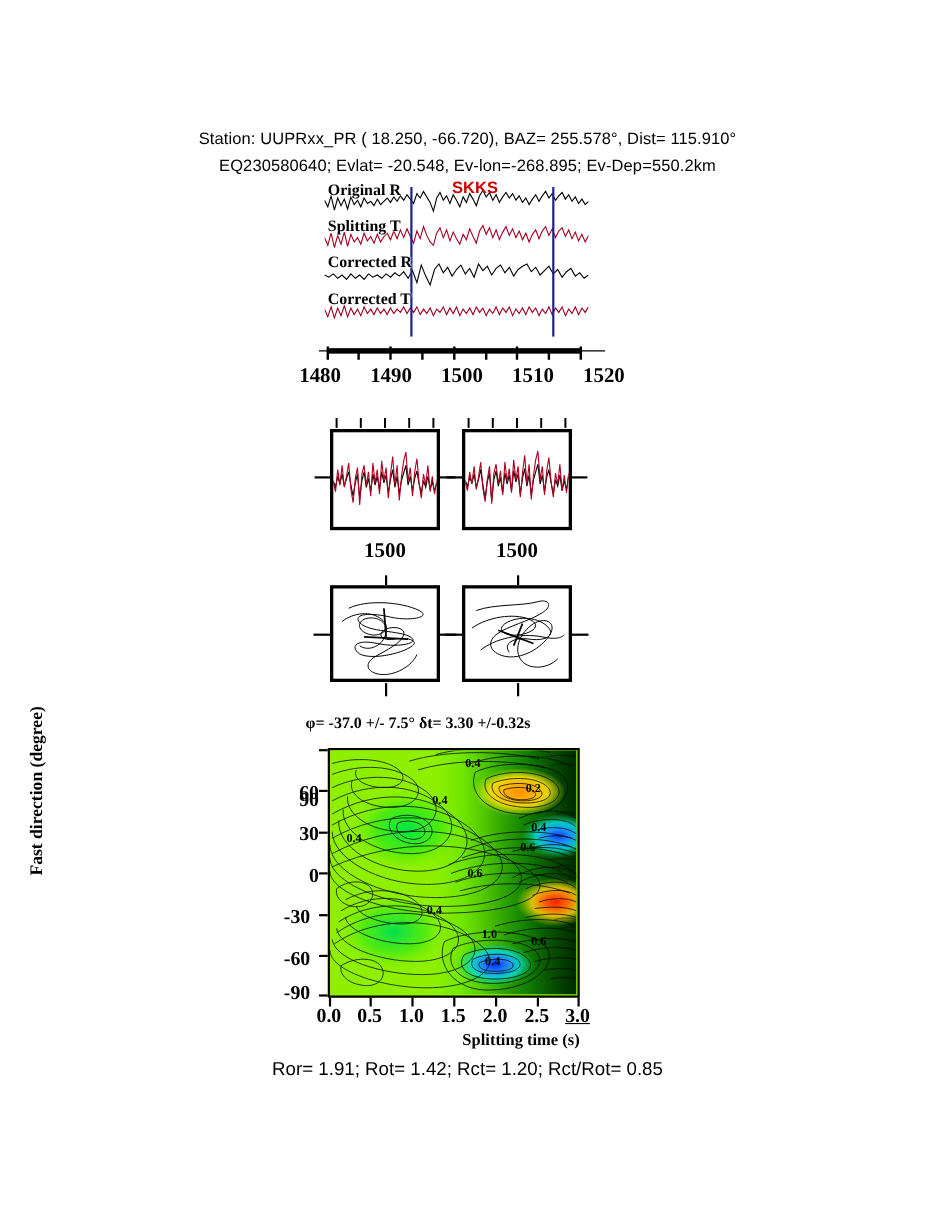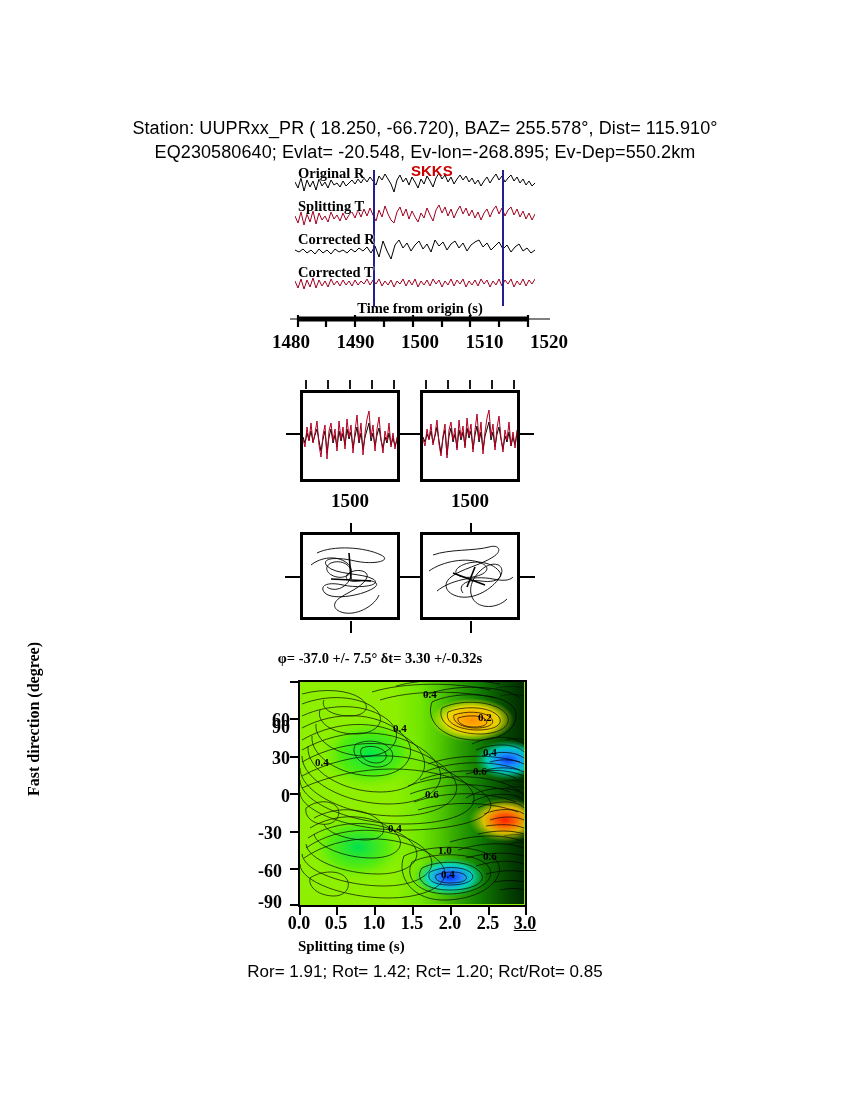--- a/index.html
+++ b/index.html
@@ -4,21 +4,21 @@
 <style>
   html,body{margin:0;padding:0;background:#ffffff;}
   body{width:850px;height:1100px;position:relative;overflow:hidden;
        font-family:"Liberation Sans", sans-serif;color:#000;}
   .abs{position:absolute;}
 
   
   #hdr-line1,#hdr-line2{
     left:0;width:850px;text-align:center;
     font-family:"Liberation Sans", sans-serif;
-    font-size:18px;letter-spacing:.1px;color:#000;white-space:nowrap;
+    font-size:15px;letter-spacing:.1px;color:#000;white-space:nowrap;
   }
   #hdr-line1{top:118px;}
   #hdr-line2{top:142px;}
 
   
   #wave-block{left:295px;top:166px;width:240px;height:145px;}
   .trace-row{position:absolute;left:0;width:240px;height:34px;}
   .trace-svg{position:absolute;left:0;top:0;width:240px;height:34px;display:block;}
   .trace-label{
     position:absolute;left:3px;top:-1px;
@@ -69,21 +69,21 @@
     position:absolute;left:-66px;top:710px;width:200px;
     transform:rotate(-90deg);transform-origin:center;
     text-align:center;font-family:"Liberation Serif", serif;font-weight:bold;font-size:16px;
   }
   .ytick-label{position:absolute;width:44px;text-align:right;
     font-family:"Liberation Serif", serif;font-weight:bold;font-size:18px;}
   .ytick-mark{position:absolute;width:8px;height:2px;background:#000;}
   .xtick-mark{position:absolute;width:2px;height:8px;background:#000;}
   .xtick-label{position:absolute;width:46px;text-align:center;
     font-family:"Liberation Serif", serif;font-weight:bold;font-size:18px;}
-  #xlab{position:absolute;left:298px;top:938px;width:229px;text-align:left;
+  #xlab{position:absolute;left:298px;top:938px;width:229px;text-align:right;
     font-family:"Liberation Serif", serif;font-weight:bold;font-size:15px;}
   #footer{position:absolute;left:0;top:962px;width:850px;text-align:center;
     font-family:"Liberation Sans", sans-serif;font-size:17px;}
   .clabel{position:absolute;font-family:"Liberation Serif", serif;font-weight:bold;
     font-size:11px;color:#000;background:rgba(255,255,255,0.0);}
 </style>
 </head>
 <body>
 
 <div class="abs" id="hdr-line1">Station: UUPRxx_PR (  18.250,  -66.720), BAZ=  255.578°, Dist=  115.910°</div>
@@ -119,21 +119,20 @@
       <polyline fill="none" stroke="#a00020" stroke-width="1" points="0,16 3,23 6,14 9,24 12,15 15,22 18,13 21,23 24,15 27,21 30,16 33,22 36,14 39,20 42,16 45,21 48,15 51,20 54,16 57,21 60,15 63,20 66,16 69,19 72,14 75,20 78,15 81,19 84,14 87,21 90,16 93,20 96,15 99,22 102,16 105,19 108,14 111,21 114,15 117,20 120,14 123,22 126,16 129,20 132,15 135,21 138,14 141,19 144,15 147,22 150,16 153,20 156,14 159,21 162,15 165,19 168,14 171,22 174,16 177,20 180,15 183,21 186,14 189,19 192,15 195,22 198,16 201,20 204,14 207,21 210,15 213,19 216,14 219,22 222,16 225,20 228,14 231,21 234,15 237,19 240,14"></polyline>
     </svg>
     <div class="trace-label">Corrected T</div>
   </div>
 
   <div class="vmark" style="left:78px;top:4px;height:136px;"></div>
   <div class="vmark" style="left:207px;top:4px;height:136px;"></div>
 </div>
 
 <div class="abs" id="time-axis-wrap">
-  <div id="time-axis-title">Time from origin (s)</div>
   <svg id="time-axis-svg" width="280" height="20">
     <line x1="10" y1="6" x2="270" y2="6" stroke="#000" stroke-width="1"></line>
     <rect x="18" y="3.5" width="230" height="5" fill="#000"></rect>
     <g stroke="#000" stroke-width="2.2">
       <line x1="18" y1="2" x2="18" y2="14"></line>
       <line x1="46" y1="6" x2="46" y2="14"></line>
       <line x1="75" y1="2" x2="75" y2="14"></line>
       <line x1="104" y1="6" x2="104" y2="14"></line>
       <line x1="133" y1="2" x2="133" y2="14"></line>
       <line x1="162" y1="6" x2="162" y2="14"></line>

